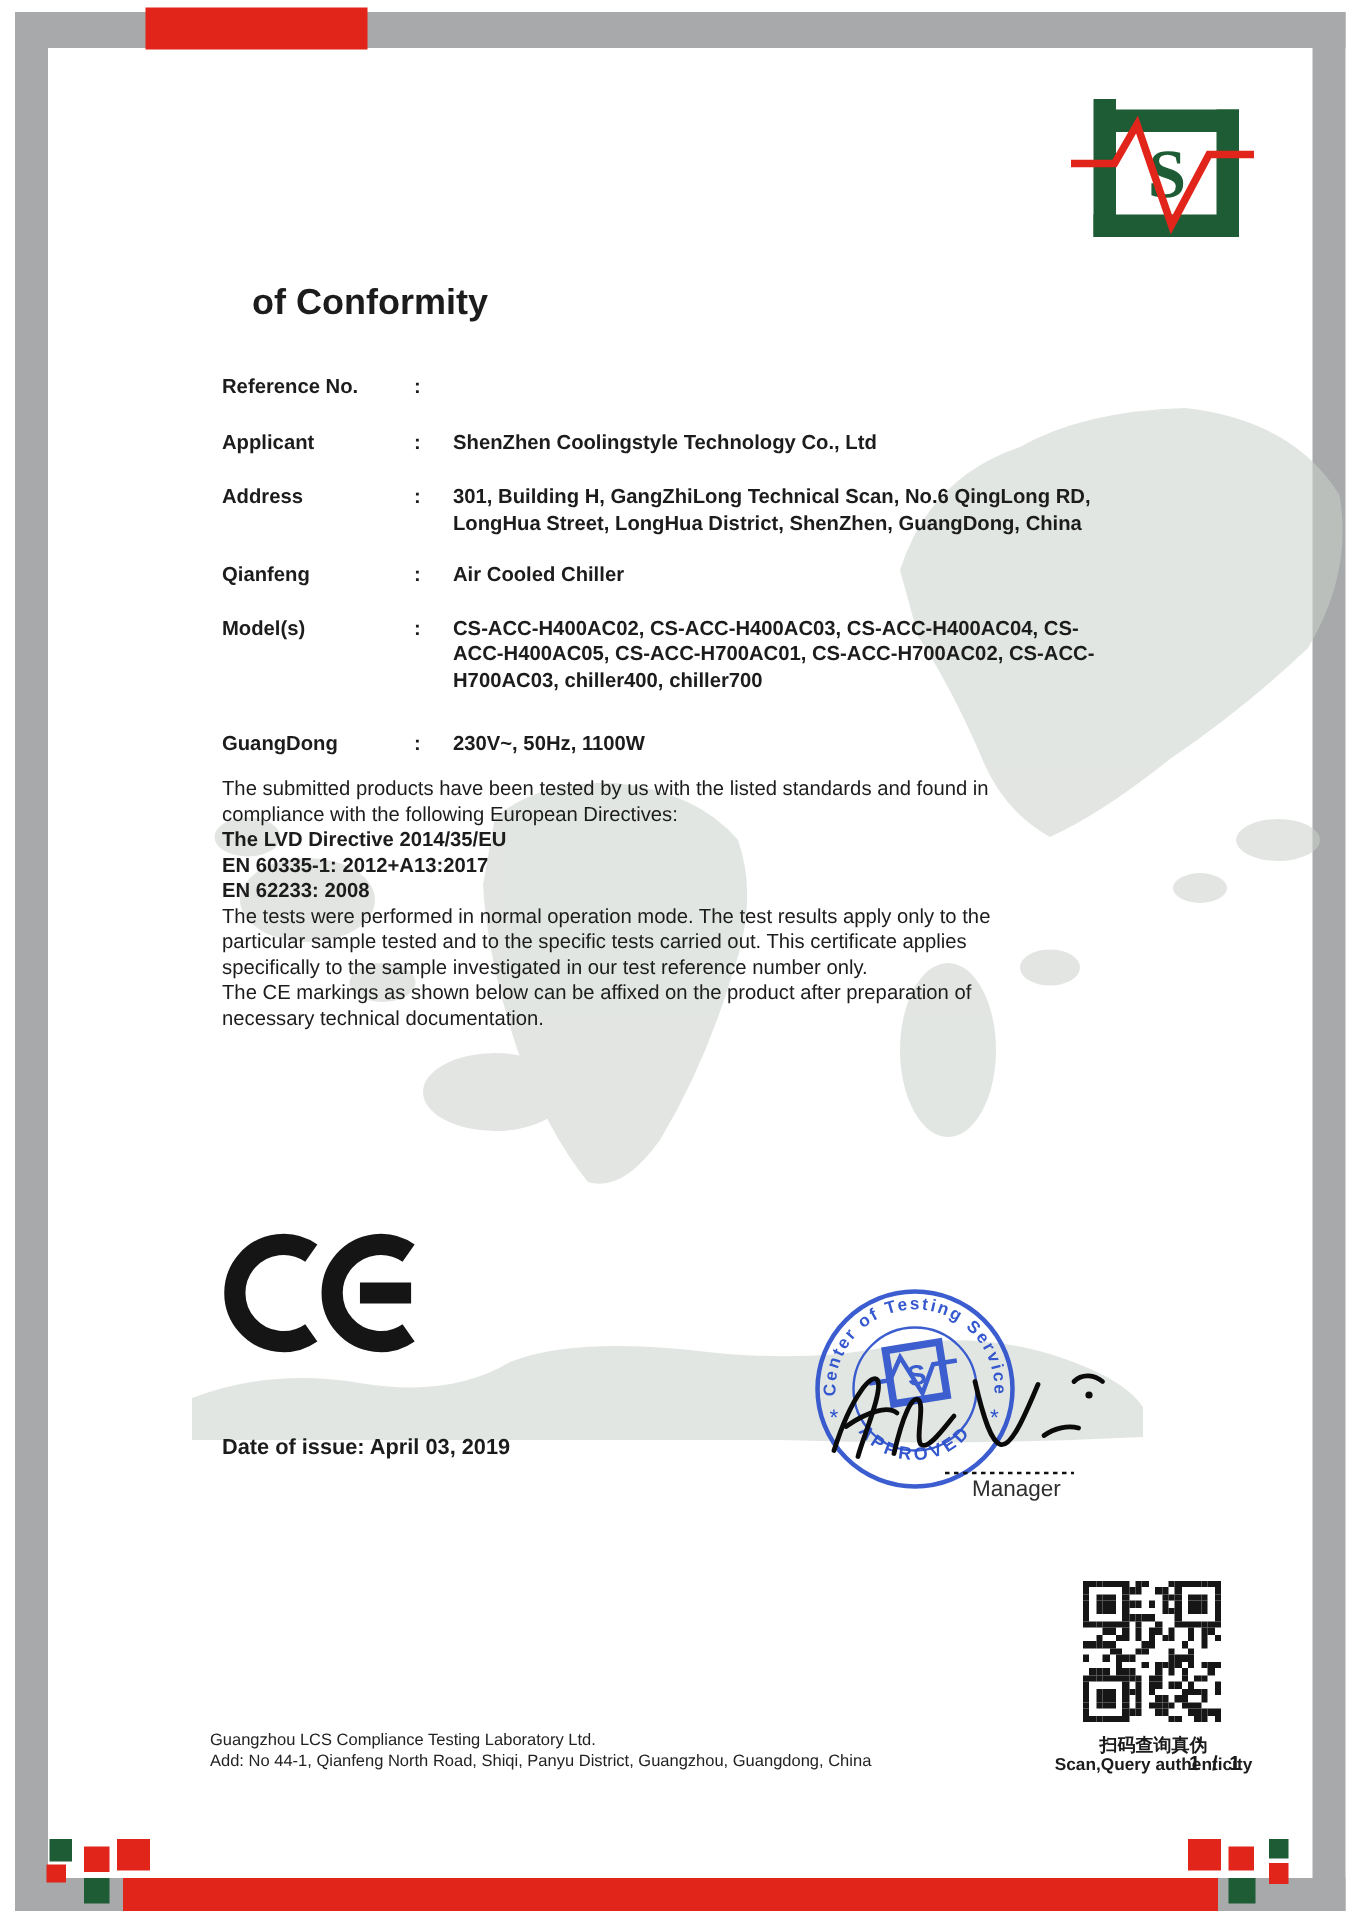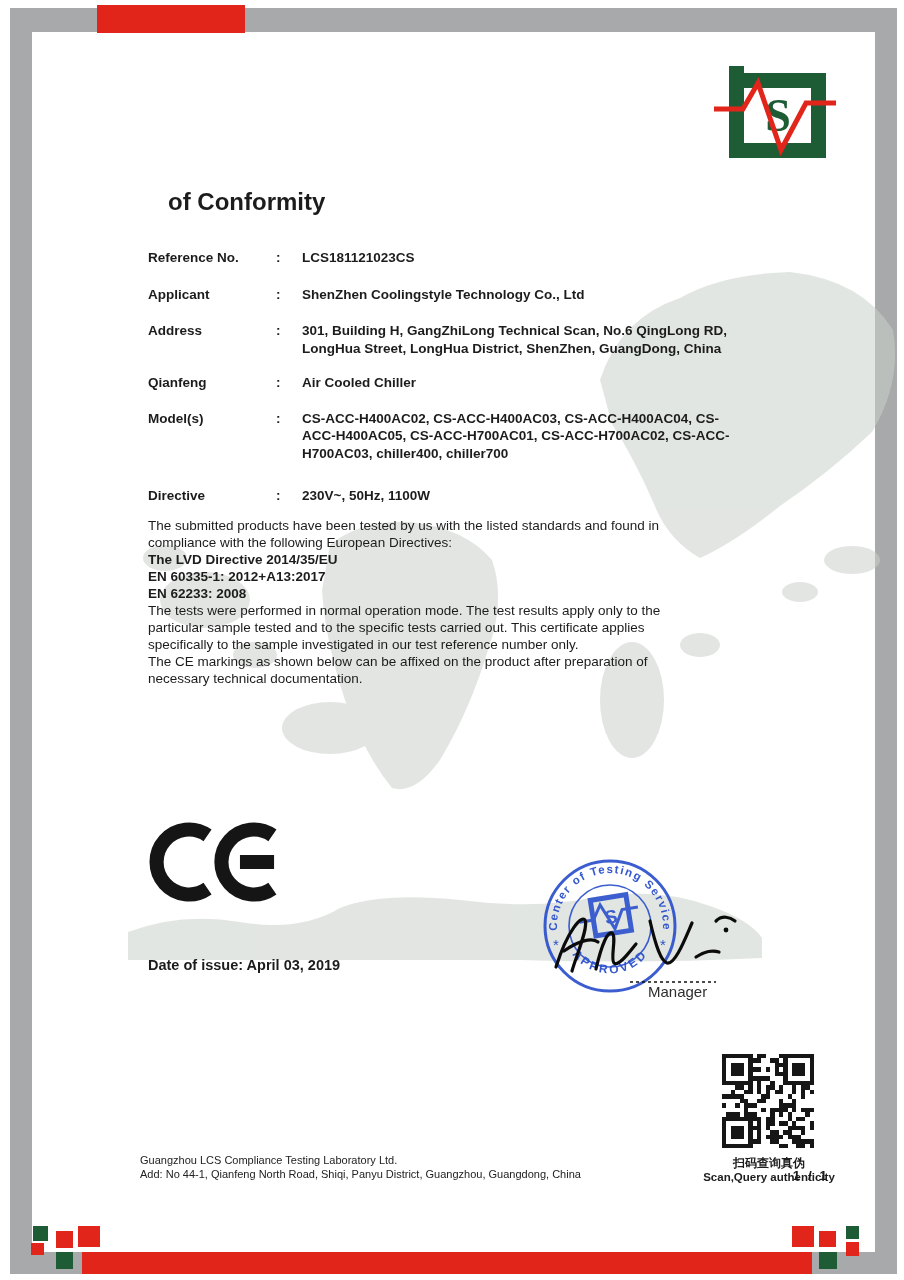--- a/index.html
+++ b/index.html
@@ -116,21 +116,20 @@
     <text x="64" y="73" text-anchor="middle" font-family="Liberation Serif, serif" font-weight="bold" font-size="46" style="fill:var(--brand_green)">S</text>
     <polyline points="0,51 29,51 44,25 67,92 92,45 122,45" fill="none" style="stroke:var(--accent_red)" stroke-width="5"></polyline>
   </svg>
 
   <div class="content" id="subtitle">of Conformity</div>
 
   <div class="content" id="fields">
     <div class="frow mb19">
       <span class="flabel">Reference No.</span>
       <span class="fcolon">:</span>
-      <span class="fvalue">LCS181121023CS</span>
     </div>
     <div class="frow mb19">
       <span class="flabel">Applicant</span>
       <span class="fcolon">:</span>
       <span class="fvalue">ShenZhen Coolingstyle Technology Co., Ltd</span>
     </div>
     <div class="frow mb17">
       <span class="flabel">Address</span>
       <span class="fcolon">:</span>
       <span class="fvalue">301, Building H, GangZhiLong Technical Scan, No.6 QingLong RD,
@@ -142,21 +141,21 @@
       <span class="fvalue">Air Cooled Chiller</span>
     </div>
     <div class="frow mb25">
       <span class="flabel">Model(s)</span>
       <span class="fcolon">:</span>
       <span class="fvalue">CS-ACC-H400AC02, CS-ACC-H400AC03, CS-ACC-H400AC04, CS-
 ACC-H400AC05, CS-ACC-H700AC01, CS-ACC-H700AC02, CS-ACC-
 H700AC03, chiller400, chiller700</span>
     </div>
     <div class="frow">
-      <span class="flabel">Directive</span>
+      <span class="flabel">GuangDong</span>
       <span class="fcolon">:</span>
       <span class="fvalue">230V~, 50Hz, 1100W</span>
     </div>
   </div>
 
   <div class="content" id="bodytext">
     <p class="mbA">The submitted products have been tested by us with the listed standards and found in
 compliance with the following European Directives:</p>
     <p class="mbB b">The LVD Directive 2014/35/EU</p>
     <p class="mbC b">EN 60335-1: 2012+A13:2017

